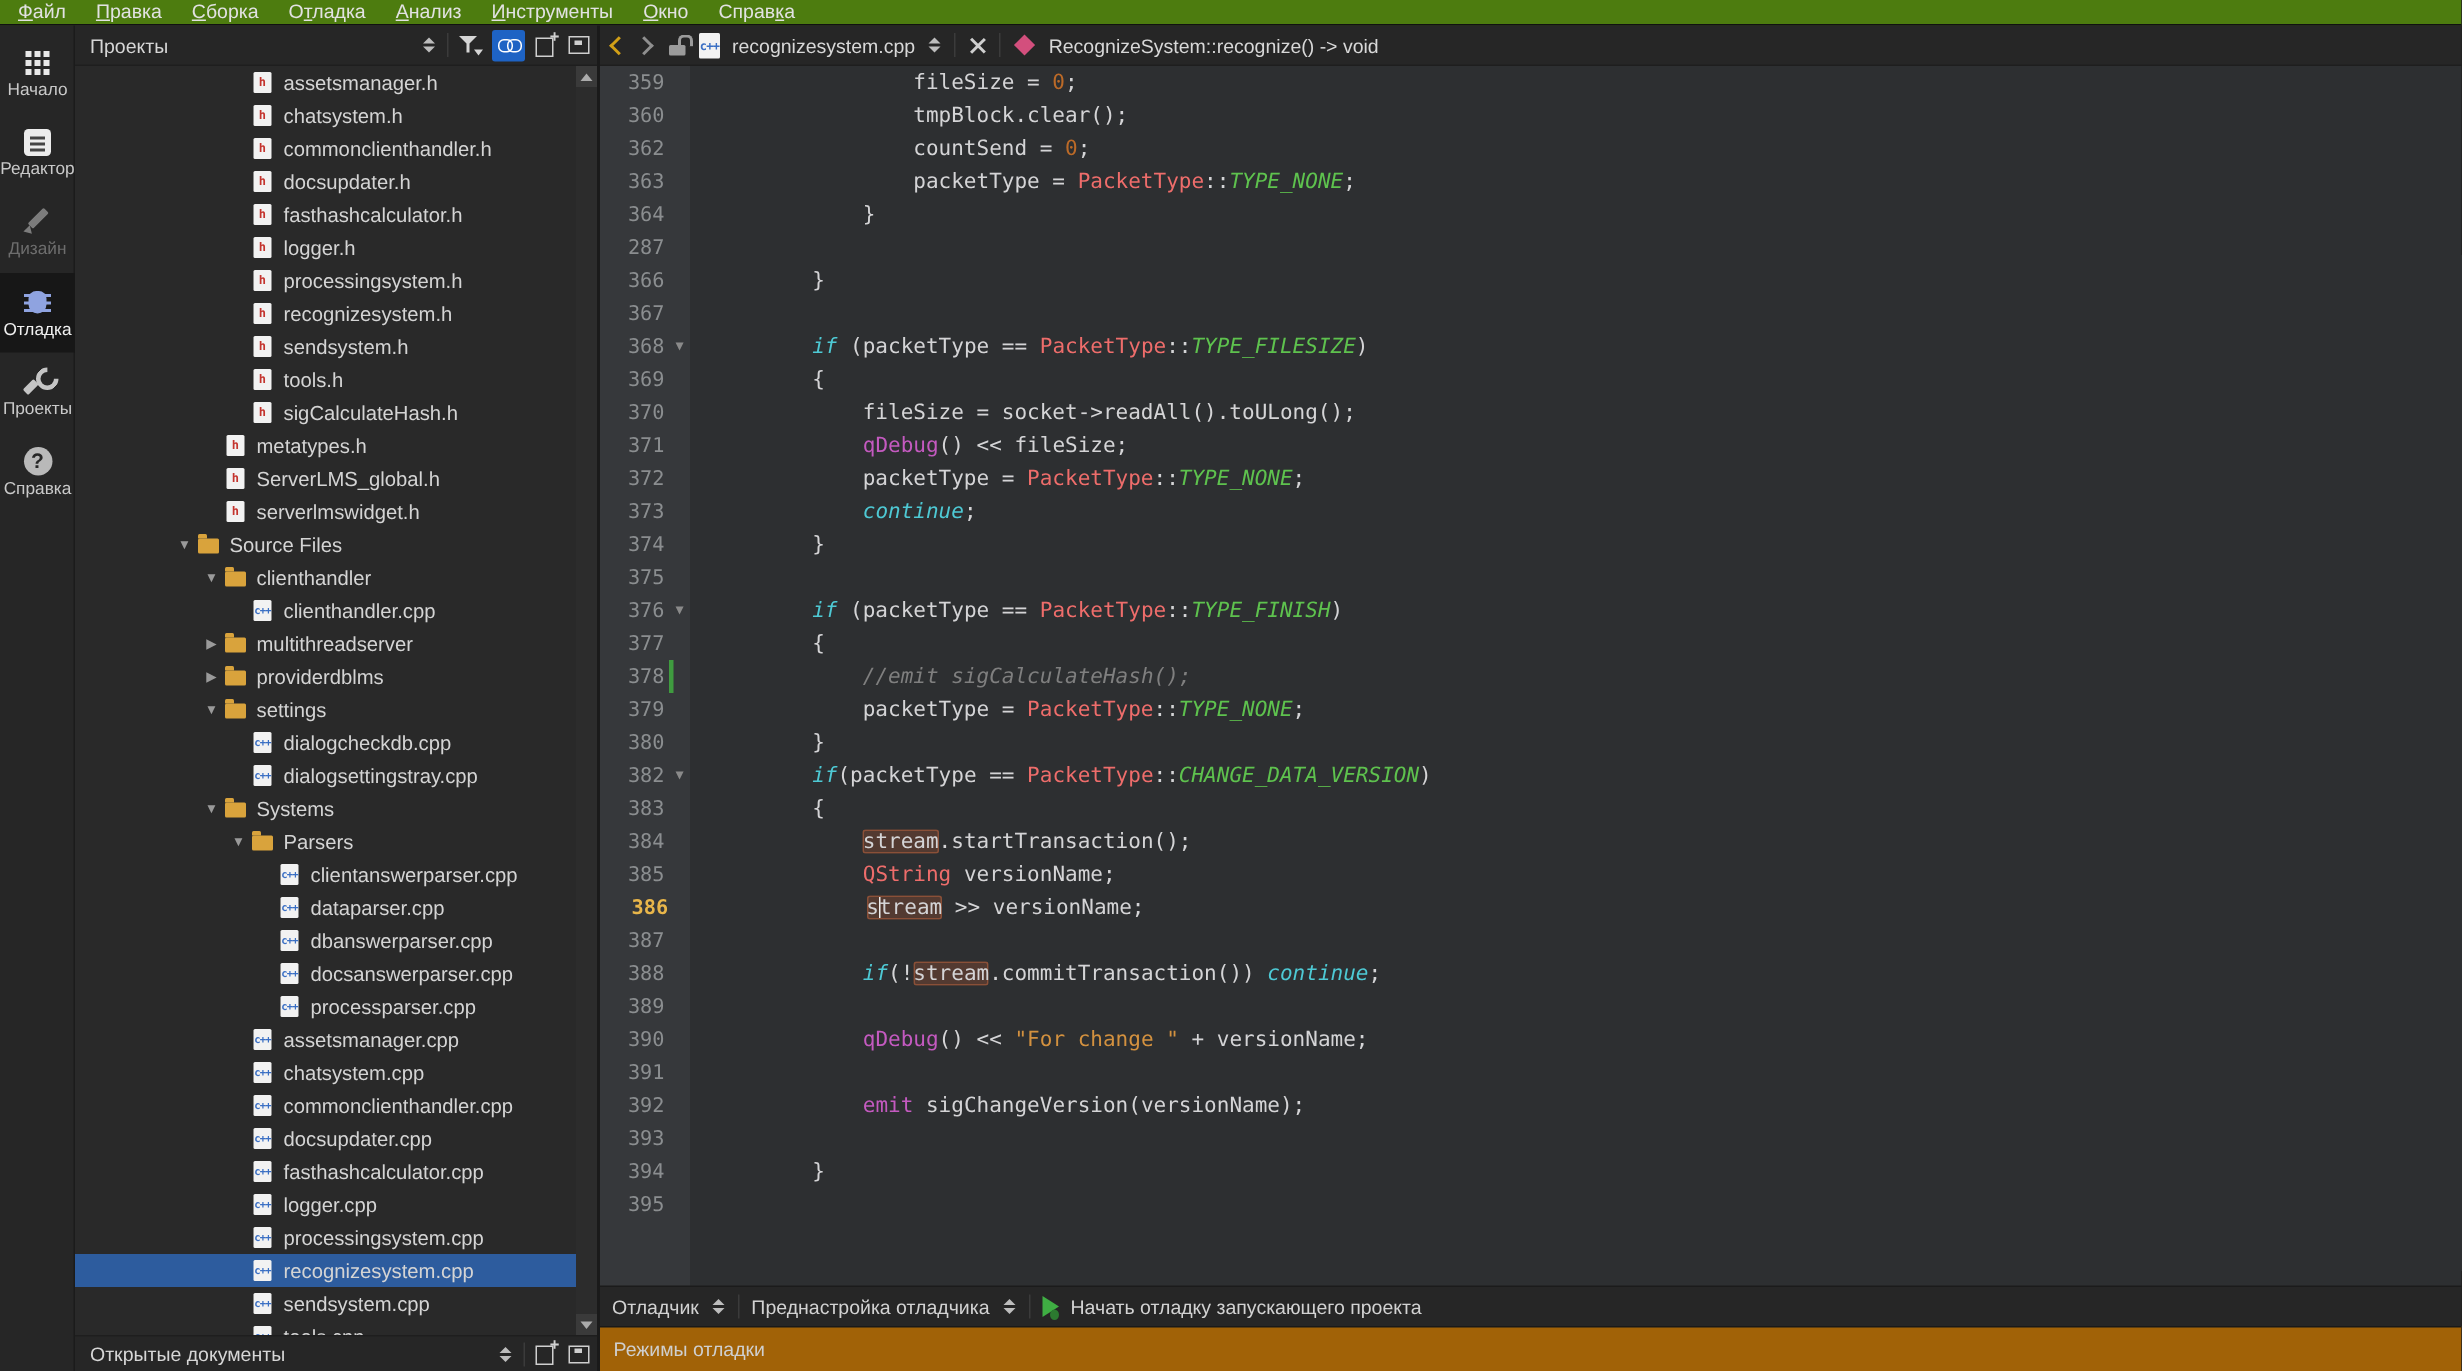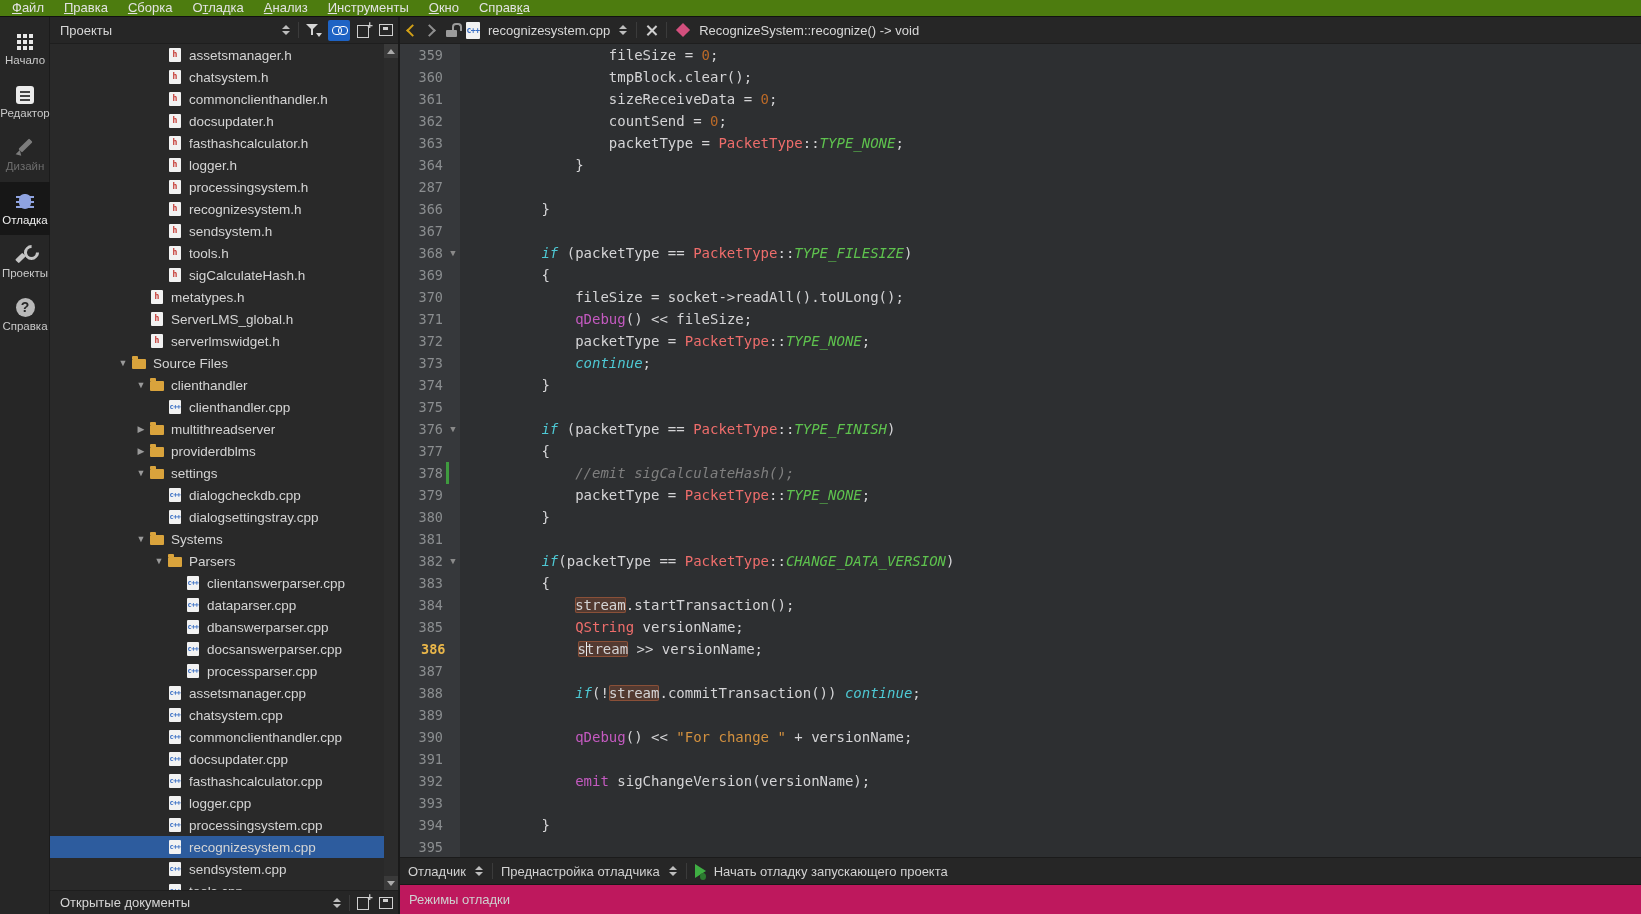--- a/index.html
+++ b/index.html
@@ -165,21 +165,21 @@
     border-radius:2px; position:relative; }
   .sg-hc::after { content:""; position:absolute; left:8px; top:1px; bottom:1px; width:1.6px;
     background:#eeeeee; }
 
   #debug-bar { flex:0 0 27px; background:#262626; border-top:1px solid #1b1b1b;
     display:flex; align-items:center; gap:8px; padding-left:8px; font-size:13px; color:#d2d2d2; }
   .ico-play { width:0; height:0; border-left:11px solid #3fae43; border-top:7px solid transparent;
     border-bottom:7px solid transparent; position:relative; }
   .ico-play .bugdot { position:absolute; left:-6px; top:2px; width:6px; height:7px;
     background:#2c7a30; border-radius:50%; }
-  #modes-bar { flex:0 0 30px; background:#be185d; border-top:1px solid #191919;
+  #modes-bar { flex:0 0 30px; background:#a16207; border-top:1px solid #191919;
     display:flex; align-items:center; padding-left:9px; font-size:13px; color:#cfcfcf; }
 </style>
 </head>
 <body>
 
 <div id="app">
 
   <header id="menubar">
       <span class="menu-item"><u>Ф</u>айл</span>
       <span class="menu-item"><u>П</u>равка</span>
@@ -547,25 +547,20 @@
             <span class="lnum">359</span>
             <span class="foldcol"></span>
             <pre>                fileSize = <span class="sg-n">0</span>;</pre>
           </div>
           <div class="cl">
             <span class="lnum">360</span>
             <span class="foldcol"></span>
             <pre>                tmpBlock.clear();</pre>
           </div>
           <div class="cl">
-            <span class="lnum">361</span>
-            <span class="foldcol"></span>
-            <pre>                sizeReceiveData = <span class="sg-n">0</span>;</pre>
-          </div>
-          <div class="cl">
             <span class="lnum">362</span>
             <span class="foldcol"></span>
             <pre>                countSend = <span class="sg-n">0</span>;</pre>
           </div>
           <div class="cl">
             <span class="lnum">363</span>
             <span class="foldcol"></span>
             <pre>                packetType = <span class="sg-t">PacketType</span>::<span class="sg-e">TYPE_NONE</span>;</pre>
           </div>
           <div class="cl">
@@ -646,25 +641,20 @@
           </div>
           <div class="cl">
             <span class="lnum">379</span>
             <span class="foldcol"></span>
             <pre>            packetType = <span class="sg-t">PacketType</span>::<span class="sg-e">TYPE_NONE</span>;</pre>
           </div>
           <div class="cl">
             <span class="lnum">380</span>
             <span class="foldcol"></span>
             <pre>        }</pre>
-          </div>
-          <div class="cl">
-            <span class="lnum">381</span>
-            <span class="foldcol"></span>
-            <pre></pre>
           </div>
           <div class="cl">
             <span class="lnum">382</span>
             <span class="foldcol">▼</span>
             <pre>        <span class="sg-k">if</span>(packetType == <span class="sg-t">PacketType</span>::<span class="sg-e">CHANGE_DATA_VERSION</span>)</pre>
           </div>
           <div class="cl">
             <span class="lnum">383</span>
             <span class="foldcol"></span>
             <pre>        {</pre>

